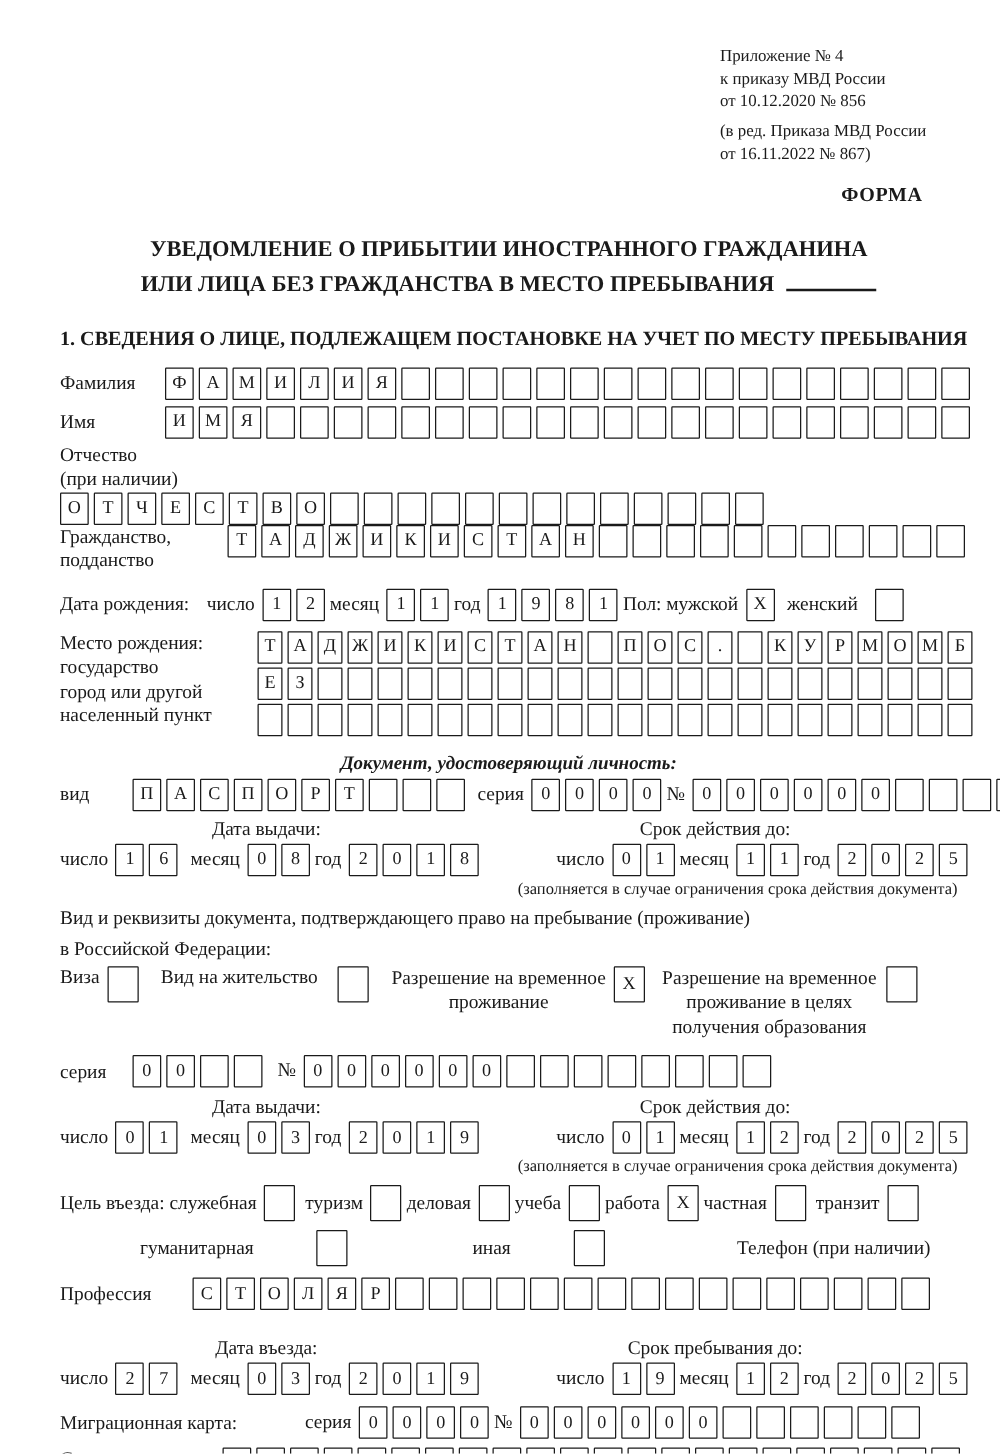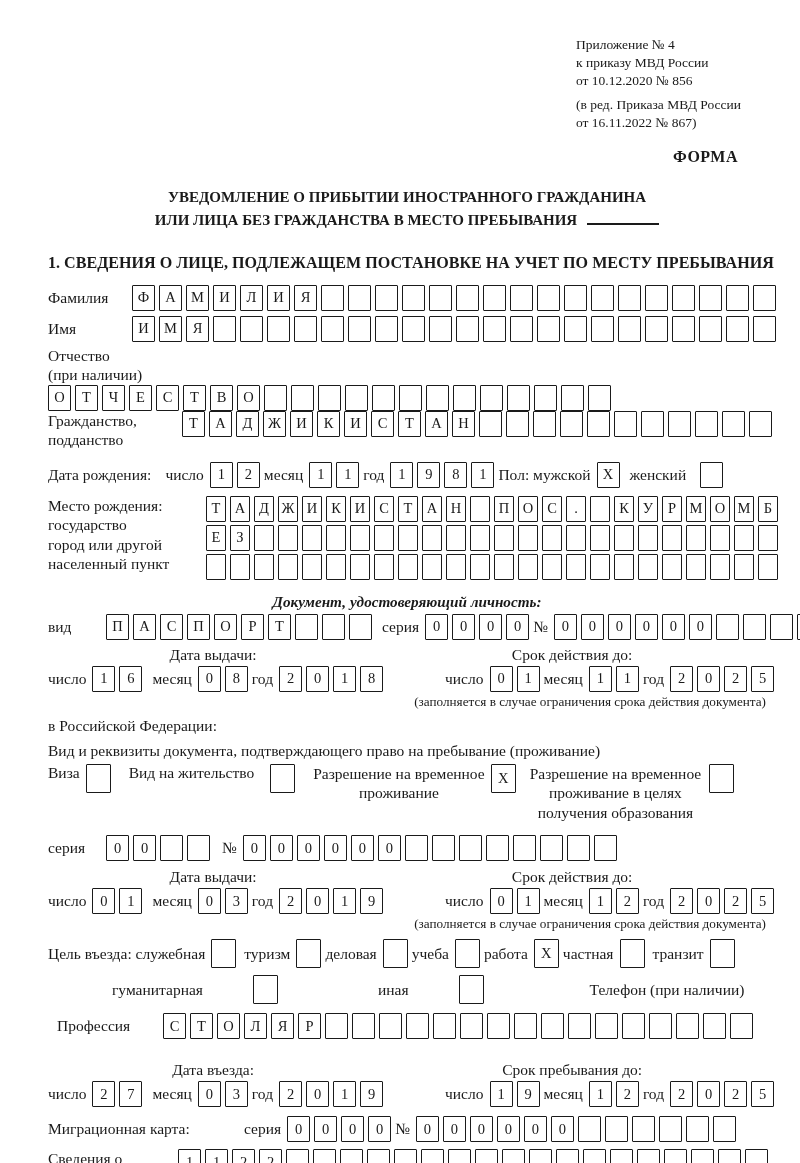--- a/index.html
+++ b/index.html
@@ -6,21 +6,21 @@
   html,body{margin:0;padding:0;background:#fff;}
   .page{
     width:800px;height:1163px;box-sizing:border-box;
     background:var(--paper);color:var(--ink);
     font-family:"Liberation Serif", serif;font-size:15.5px;
     padding:36px 34px 16px 48px;overflow:hidden;position:relative;
   }
   .top-right{width:190px;margin-left:auto;font-size:13.5px;line-height:1.32;text-align:left;}
   .top-right .mt{margin-top:7px;}
   .forma{text-align:right;padding-right:28px;font-weight:bold;font-size:16px;margin-top:16px;letter-spacing:.5px;}
-  .title{text-align:center;font-weight:bold;font-size:15px;line-height:1.55;margin-top:20px;}
+  .title{text-align:center;font-weight:bold;font-size:18px;line-height:1.55;margin-top:20px;}
   .tline{display:inline-block;width:72px;border-bottom:2.5px solid var(--ink);margin-left:10px;vertical-align:baseline;height:14px;}
   .sect{font-weight:bold;font-size:16.1px;margin-top:21px;white-space:nowrap;}
   #form{margin-top:13px;}
   .line{display:flex;align-items:center;flex-wrap:nowrap;}
   .line.top{align-items:flex-start;}
   .lbl{flex:none;white-space:pre-line;line-height:1.26;}
   .lbl.center{text-align:center;}
   .txt{flex:none;white-space:nowrap;margin-right:6px;}
   .gap{flex:none;display:inline-block;}
   .cells{display:flex;flex:none;}
@@ -371,22 +371,22 @@
         </div>
         <span class="txt">год</span>
         <div class="cells">
           <div class="cell">2</div>
           <div class="cell">0</div>
           <div class="cell">2</div>
           <div class="cell">5</div>
         </div>
       </div>
       <div class="note" style="text-align: right; margin-top: 2px;">(заполняется в случае ограничения срока действия документа)</div>
+      <div class="plain" style="margin-top: 7px;">Вид и реквизиты документа, подтверждающего право на пребывание (проживание)</div>
       <div class="plain" style="margin-top: 7px;">в Российской Федерации:</div>
-      <div class="plain" style="margin-top: 7px;">Вид и реквизиты документа, подтверждающего право на пребывание (проживание)</div>
       <div class="line top" style="margin-top: 4px;">
         <span class="txt">Виза</span>
         <div class="cells">
           <div class="cell big"></div>
         </div>
         <span class="gap" style="width: 14px;"></span>
         <span class="txt">Вид на жительство</span>
         <span class="gap" style="width: 10px;"></span>
         <div class="cells">
           <div class="cell big"></div>
@@ -529,21 +529,21 @@
           <div class="cell">1</div>
           <div class="cell">0</div>
           <div class="cell">0</div>
           <div class="cell">0</div>
           <div class="cell">0</div>
           <div class="cell">0</div>
           <div class="cell">0</div>
           <div class="cell"></div>
         </div>
       </div>
-      <div class="line" style="margin-top: 9px; justify-content: center;">
+      <div class="line" style="margin-top: 9px;">
         <span class="lbl" style="width: 106px;">Профессия</span>
         <div class="cells">
           <div class="cell">С</div>
           <div class="cell">Т</div>
           <div class="cell">О</div>
           <div class="cell">Л</div>
           <div class="cell">Я</div>
           <div class="cell">Р</div>
           <div class="cell"></div>
           <div class="cell"></div>

